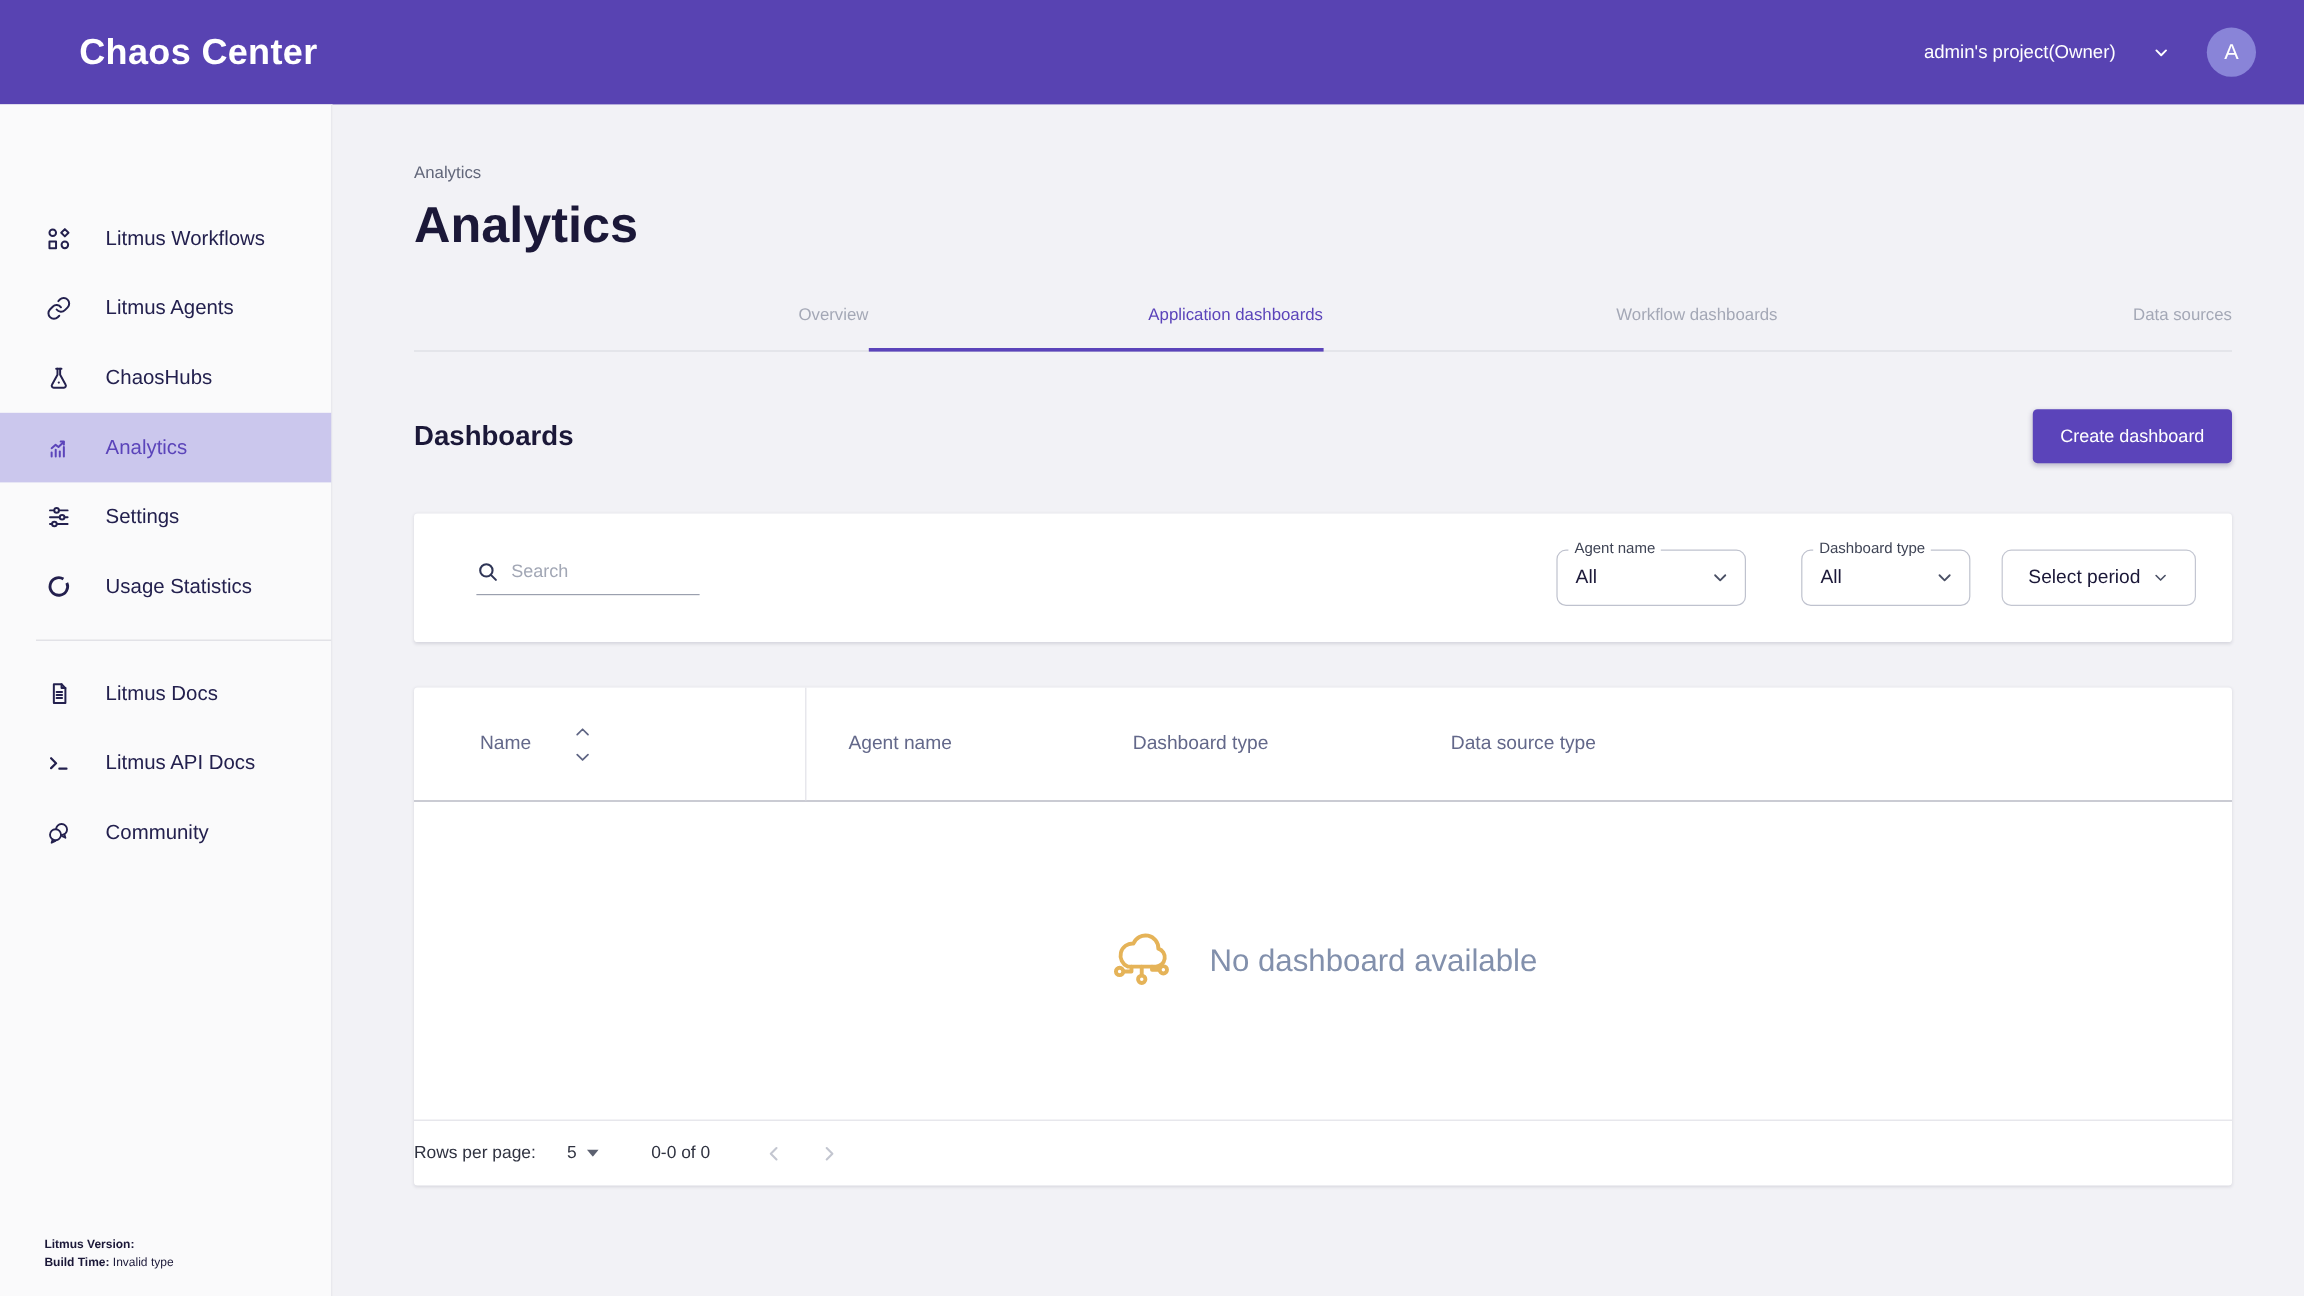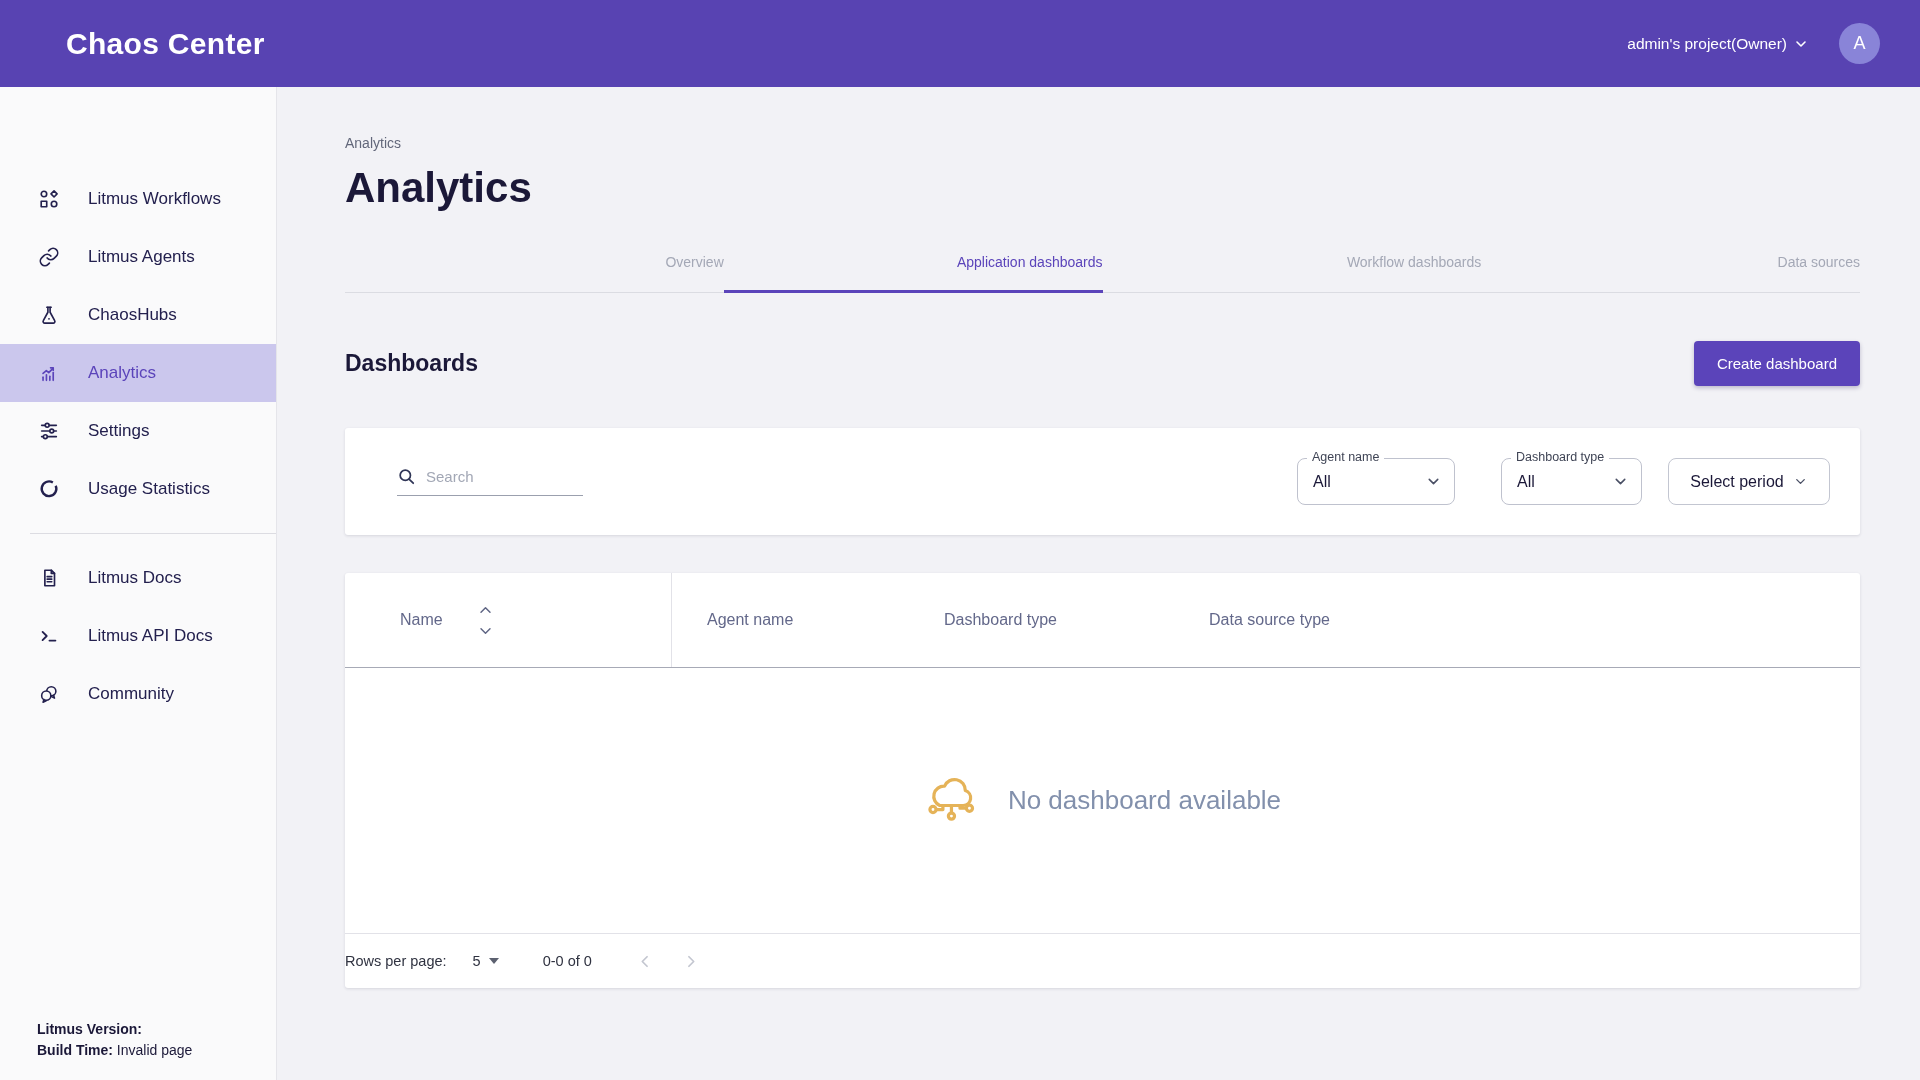--- a/index.html
+++ b/index.html
@@ -13,21 +13,21 @@
   }
   
   .topbar {
     position:absolute; top:0; left:0; right:0; height:87px;
     background:#5843B2;
     display:flex; align-items:center;
     padding:0 40px 0 66px;
   }
   .app-title { color:#fff; font-size:30px; font-weight:700; letter-spacing:.3px; }
   .topbar-spacer { flex:1; }
-  .project-selector { display:flex; align-items:center; gap:6px; cursor:pointer; margin-right:30px; }
+  .project-selector { display:flex; align-items:center; gap:30px; cursor:pointer; margin-right:30px; }
   .project-name { color:#fff; font-size:15.5px; }
   .avatar {
     width:41px; height:41px; border-radius:50%;
     background:#8984D8; color:#fff; font-size:18px;
     display:flex; align-items:center; justify-content:center; cursor:pointer;
   }
   
   .sidebar {
     position:absolute; top:87px; left:0; bottom:0; width:277px;
     background:#FAFAFB; border-right:1px solid #E5E5EA;
@@ -36,21 +36,21 @@
   .nav-item {
     height:58px; display:flex; align-items:center;
     padding-left:37px; gap:27px; cursor:pointer;
     font-size:17px; color:#23204E; font-weight:500;
   }
   .nav-item .icon-box { width:24px; height:24px; display:flex; align-items:center; justify-content:center; }
   .nav-item.selected { background:#CBC7ED; color:#5B44BA; }
   .nav-divider { height:1px; background:#DCDCE2; margin:15px 0 15px 30px; }
   .sidebar-footer {
     position:absolute; left:37px; bottom:20px;
-    font-size:14px; line-height:1.45; color:#1B1838;
+    font-size:10px; line-height:1.45; color:#1B1838;
   }
   .sidebar-footer b { font-weight:700; }
   
   .main {
     position:absolute; left:277px; top:87px; right:0; bottom:0;
     padding:48px 60px 0 68px;
   }
   .breadcrumb { font-size:14px; color:#62677A; }
   .page-title { font-size:42px; font-weight:700; color:#1B1838; margin-top:13px; }
   
@@ -254,21 +254,21 @@
           <path d="M6.5 18 l-1 3 3.4-1.6"></path>
       </svg>
     </span>
     <span>Community</span>
   </div>
 
   <div class="sidebar-footer">
     <div><b>Litmus Version:</b></div>
     <div>
       <b>Build Time:</b>
-      <span>Invalid page</span>
+      <span>Invalid type</span>
     </div>
   </div>
 </nav>
 
 <main class="main">
 
   <div class="breadcrumb">Analytics</div>
   <h1 class="page-title">Analytics</h1>
 
   <div class="tabs">

